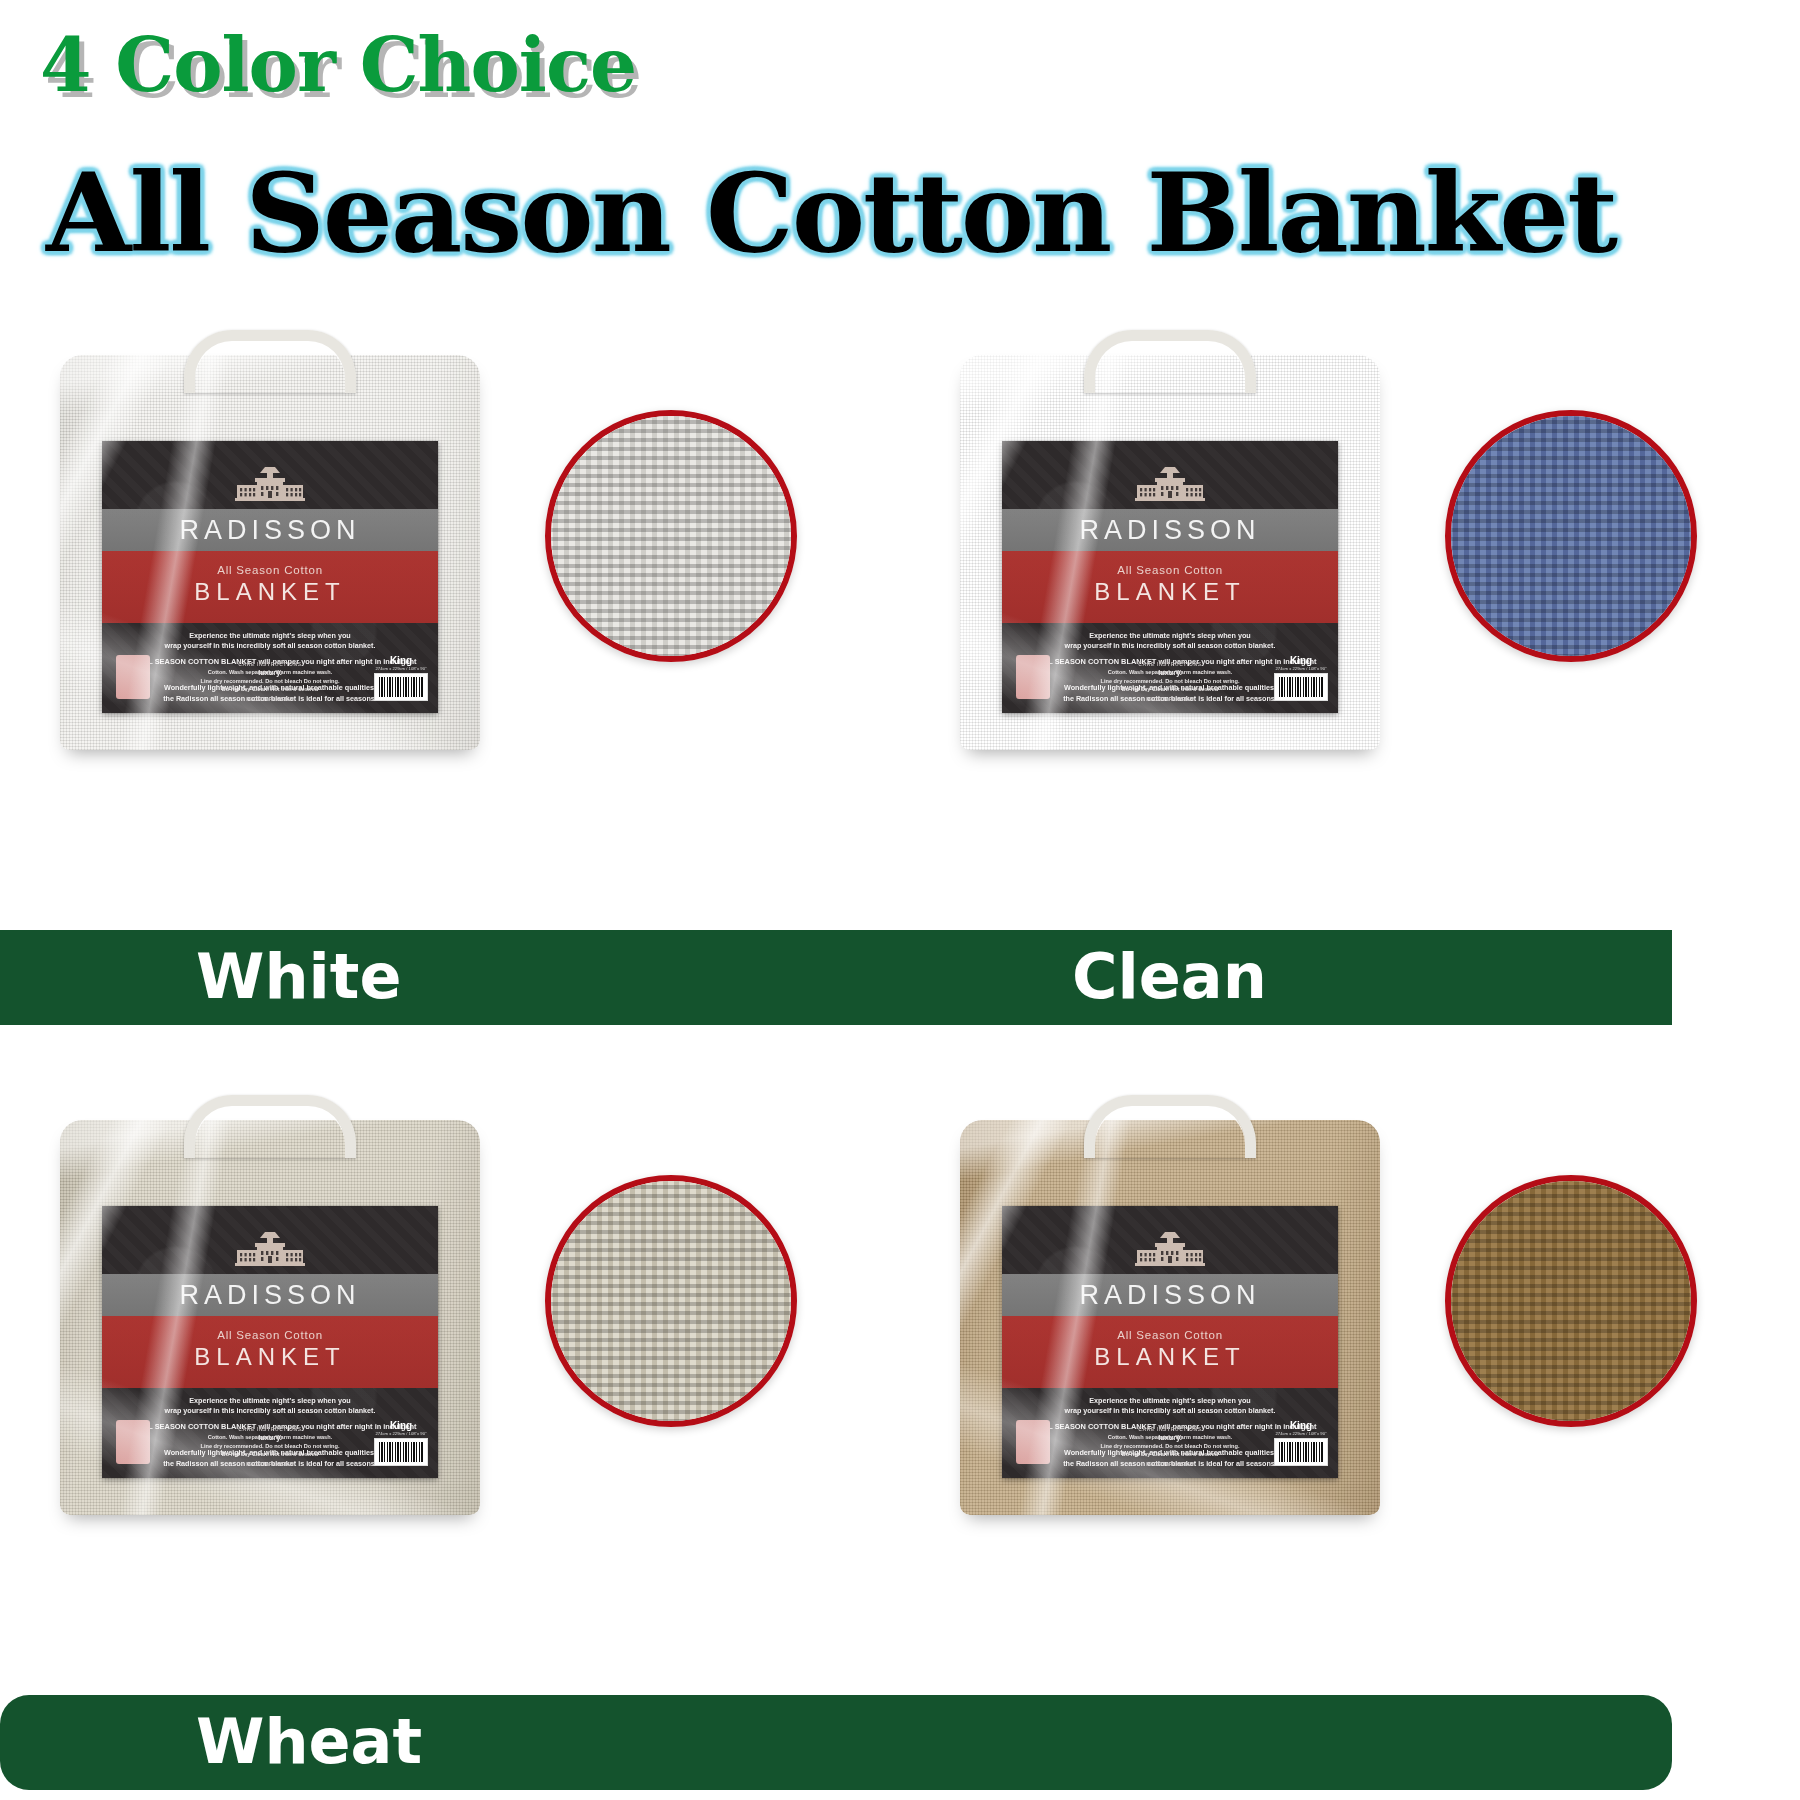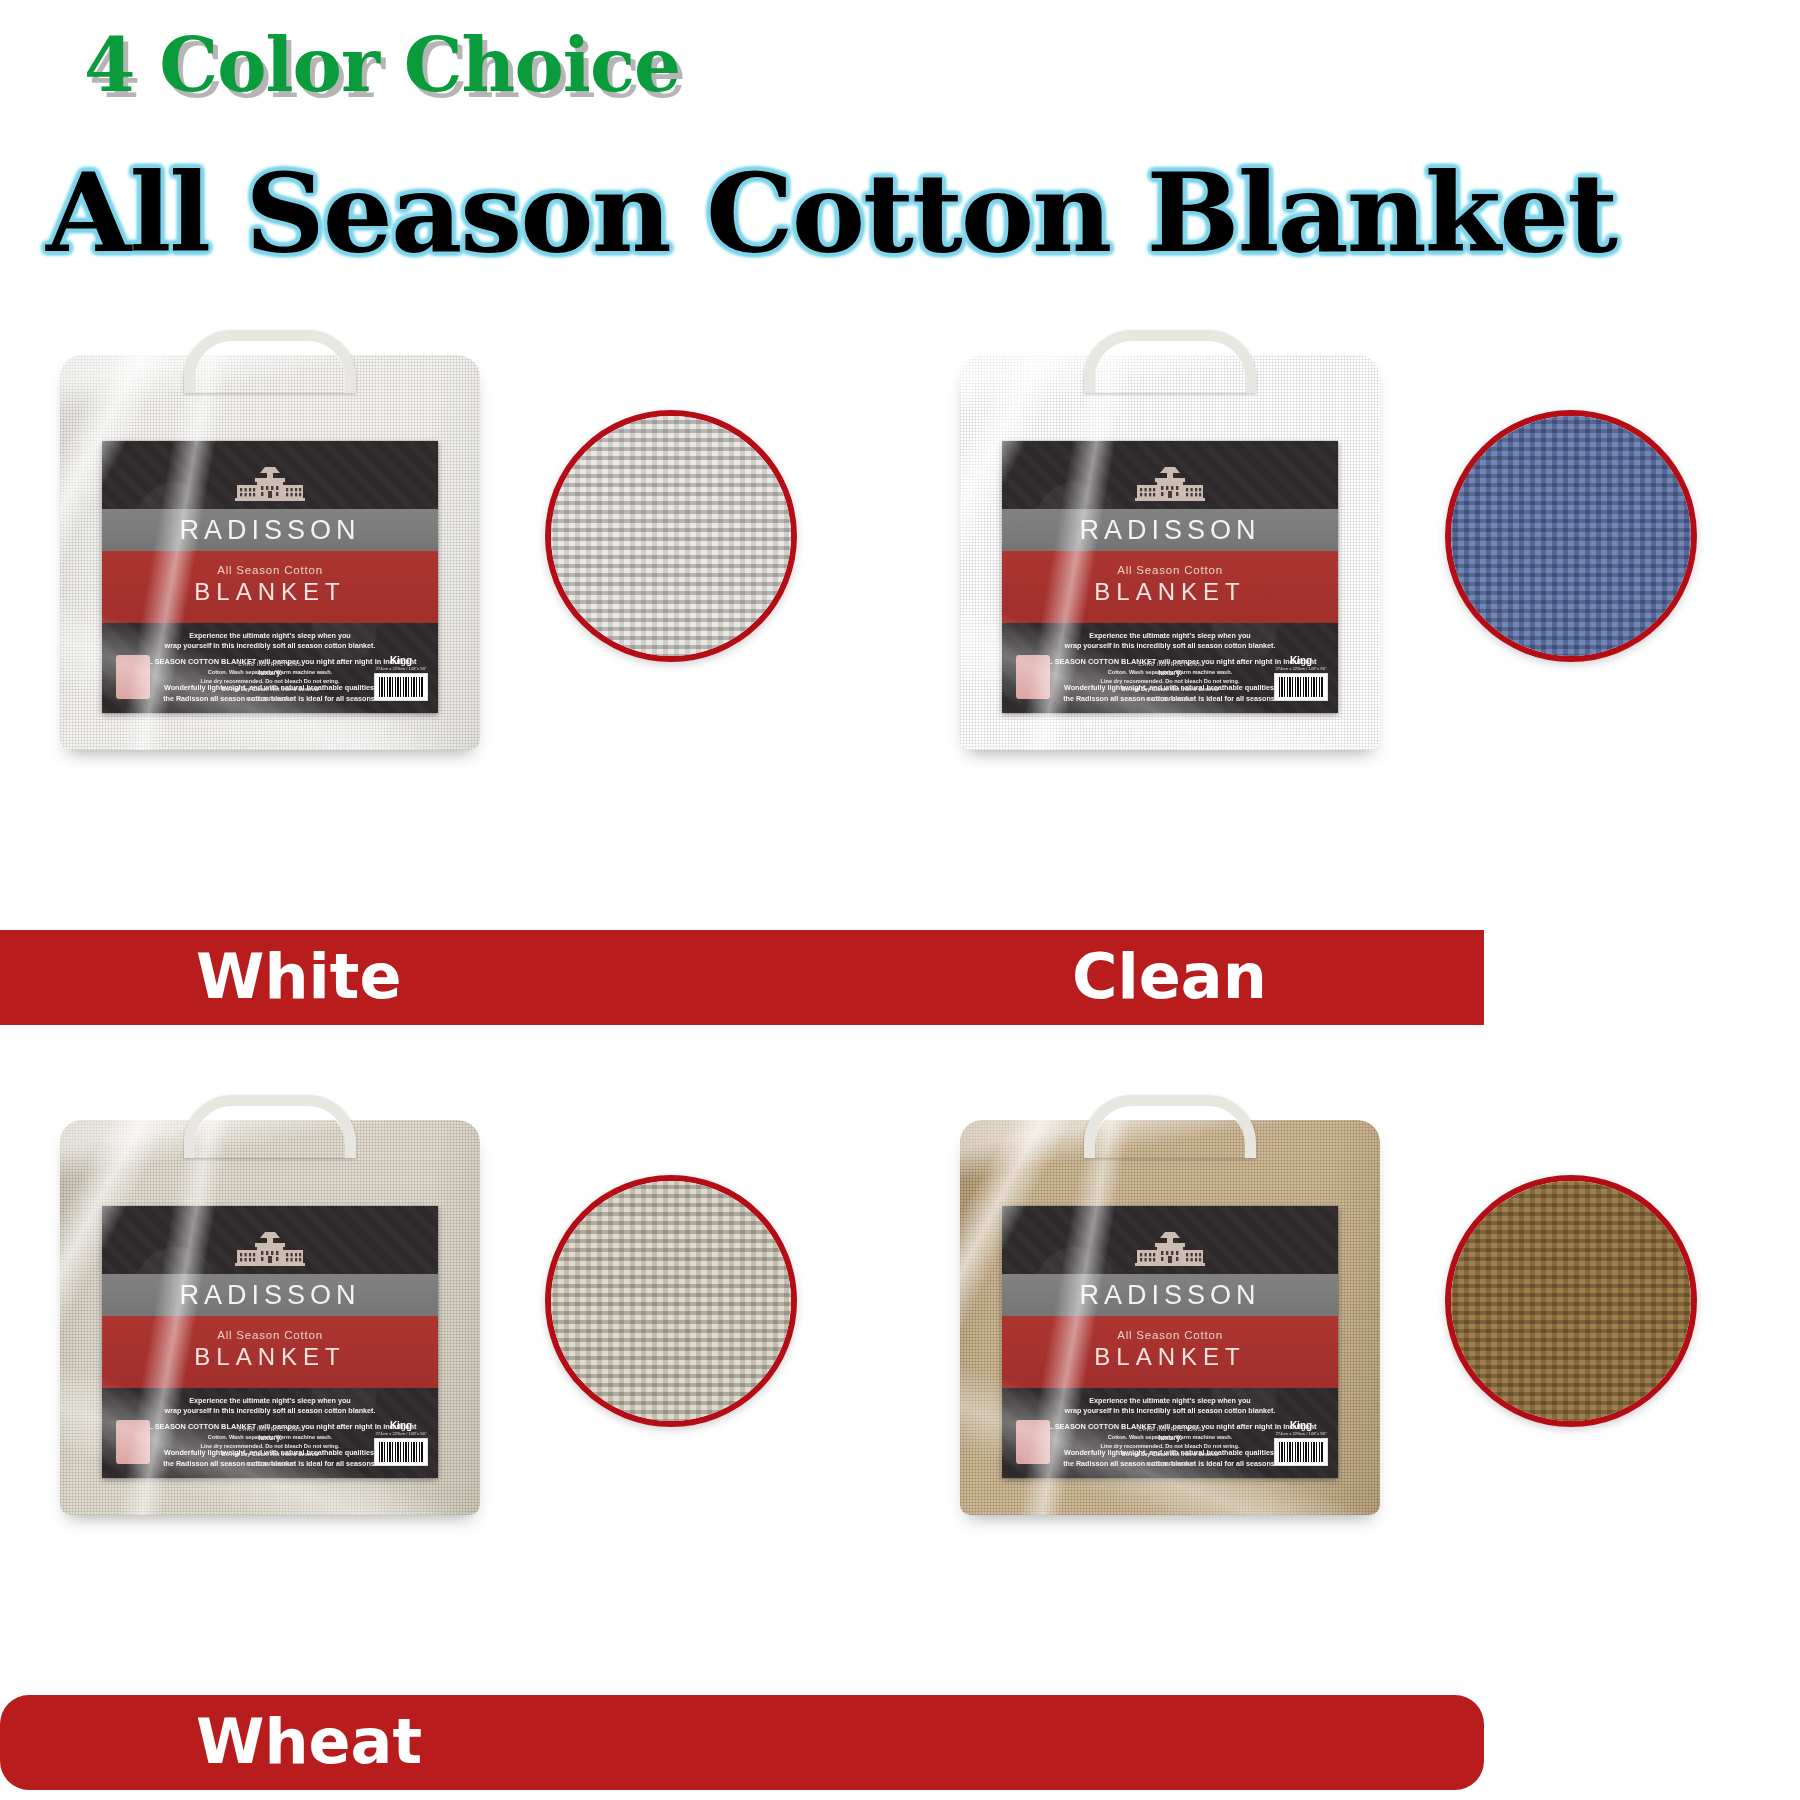--- a/index.html
+++ b/index.html
@@ -16,21 +16,20 @@
   .headline-wrap{position:absolute;left:0;top:0;width:1800px;height:300px;}
   .kicker{
     position:absolute;left:40px;top:22px;
     font-family:"DejaVu Serif", serif;
     font-weight:bold;
     font-size:74px;
     letter-spacing:-1px;
     color:#0a9b3c;
     text-shadow:5px 6px 0 rgba(120,120,120,.55);
     white-space:nowrap;
-    margin-left:44px;
   }
   .title{
     position:absolute;left:46px;top:150px;
     font-family:"DejaVu Serif", serif;
     font-weight:bold;
     font-size:108px;
     letter-spacing:-2px;
     color:#000000;
     white-space:nowrap;
     transform:scaleX(1.02);
@@ -176,21 +175,21 @@
     border:6px solid #b40d16;
     overflow:hidden;
     box-shadow:0 3px 8px rgba(0,0,0,.18);
   }
   .detail-circle .tex{
     position:absolute;inset:-20px;
   }
 
   
   .capbar{
-    position:absolute;left:0;width:1484px;height:95px;background:#b91c1c;
+    position:absolute;left:0;width:1672px;height:95px;background:#14532d;
   }
   .capbar.b1{top:930px;}
   .capbar.b2{top:1695px;border-radius:29px;}
   .cap{
     position:absolute;top:50%;transform:translateY(-52%);
     color:#fff;
     font-family:"DejaVu Sans", sans-serif;
     font-weight:bold;
     font-size:62px;
     letter-spacing:0px;

